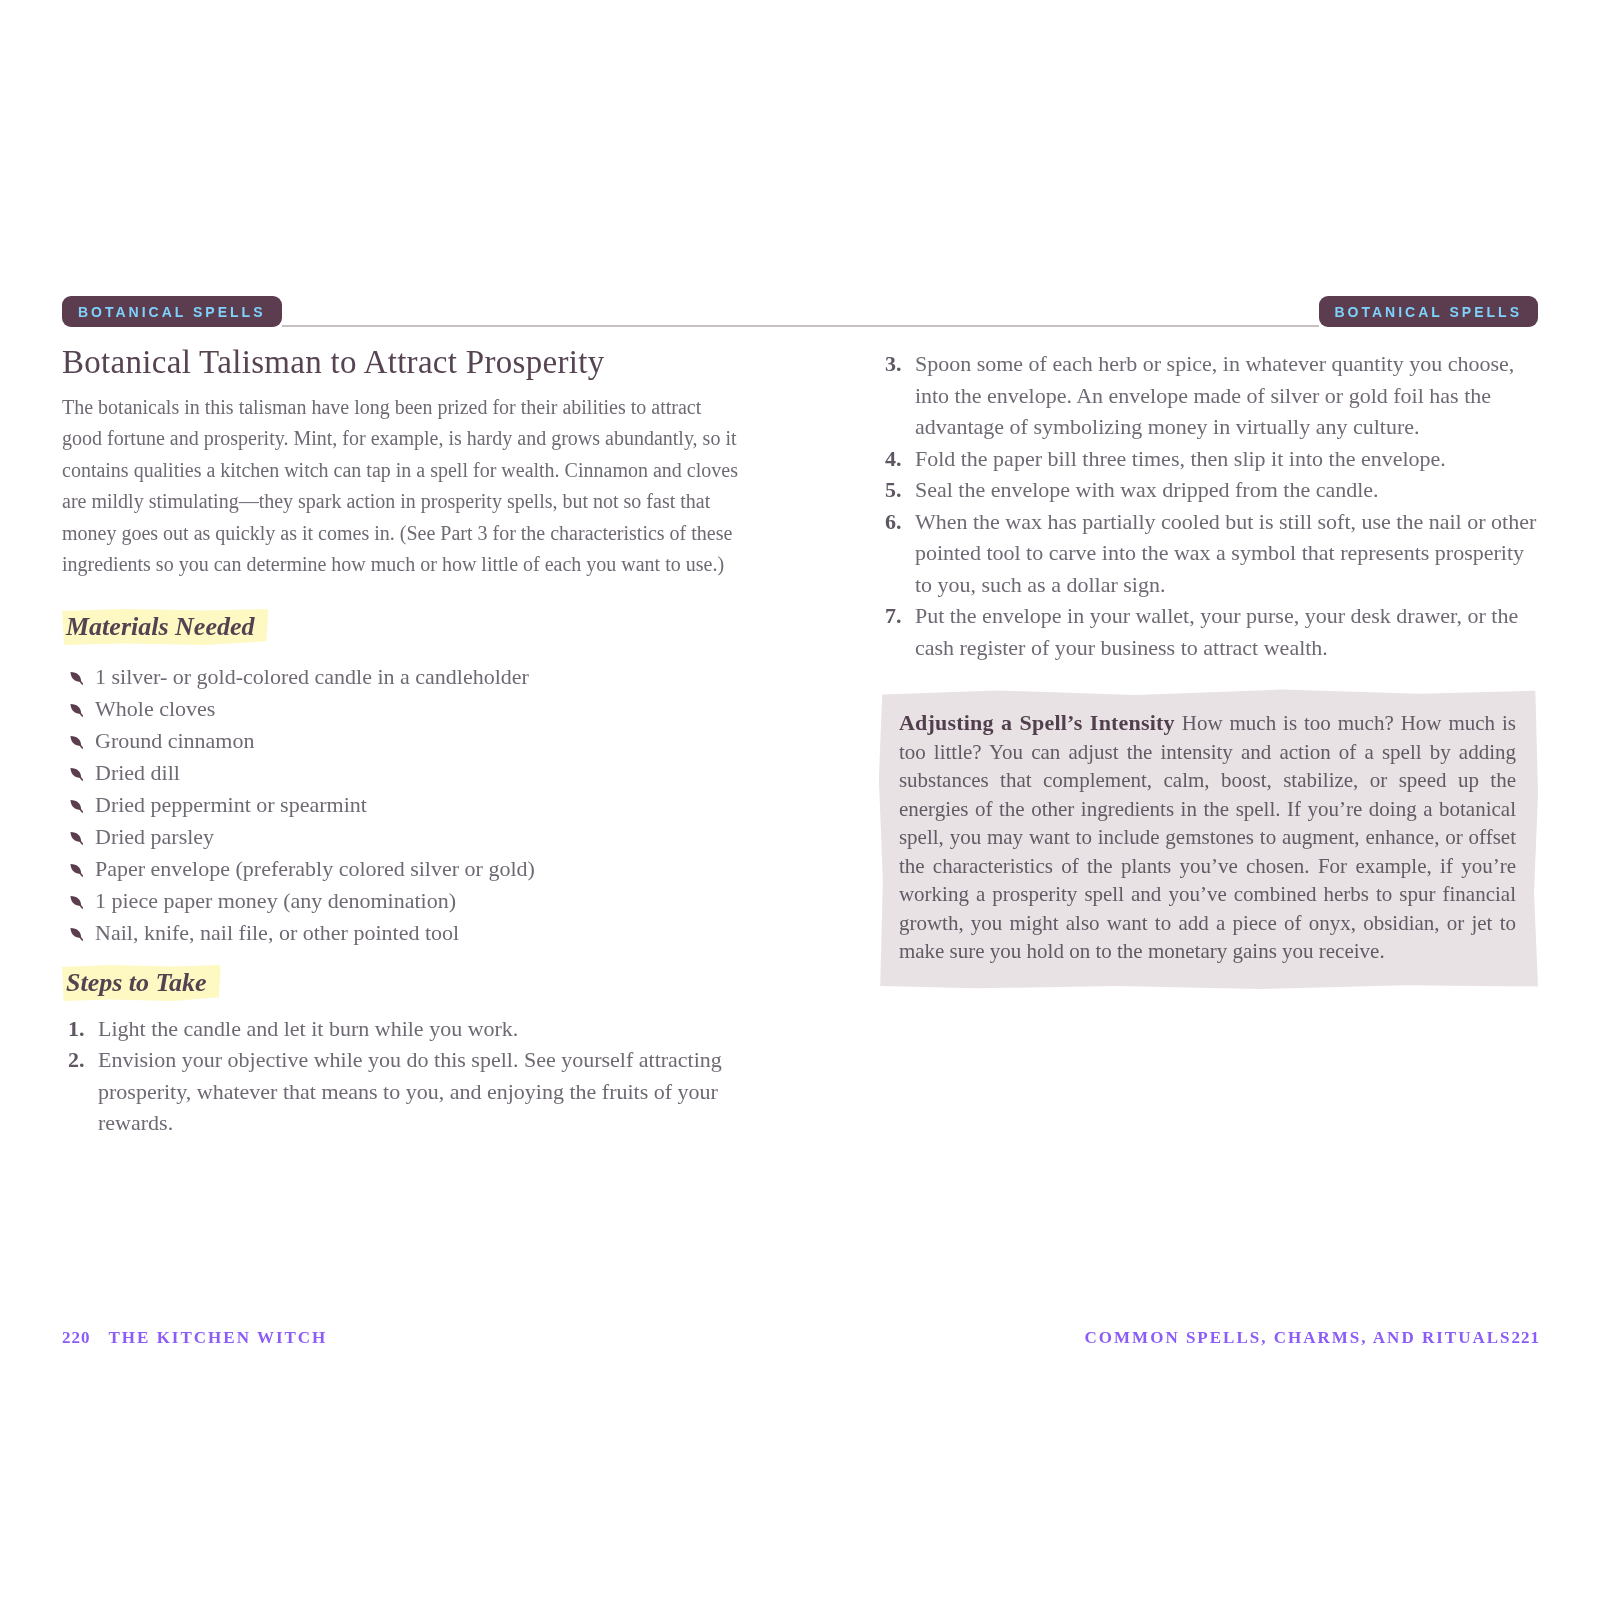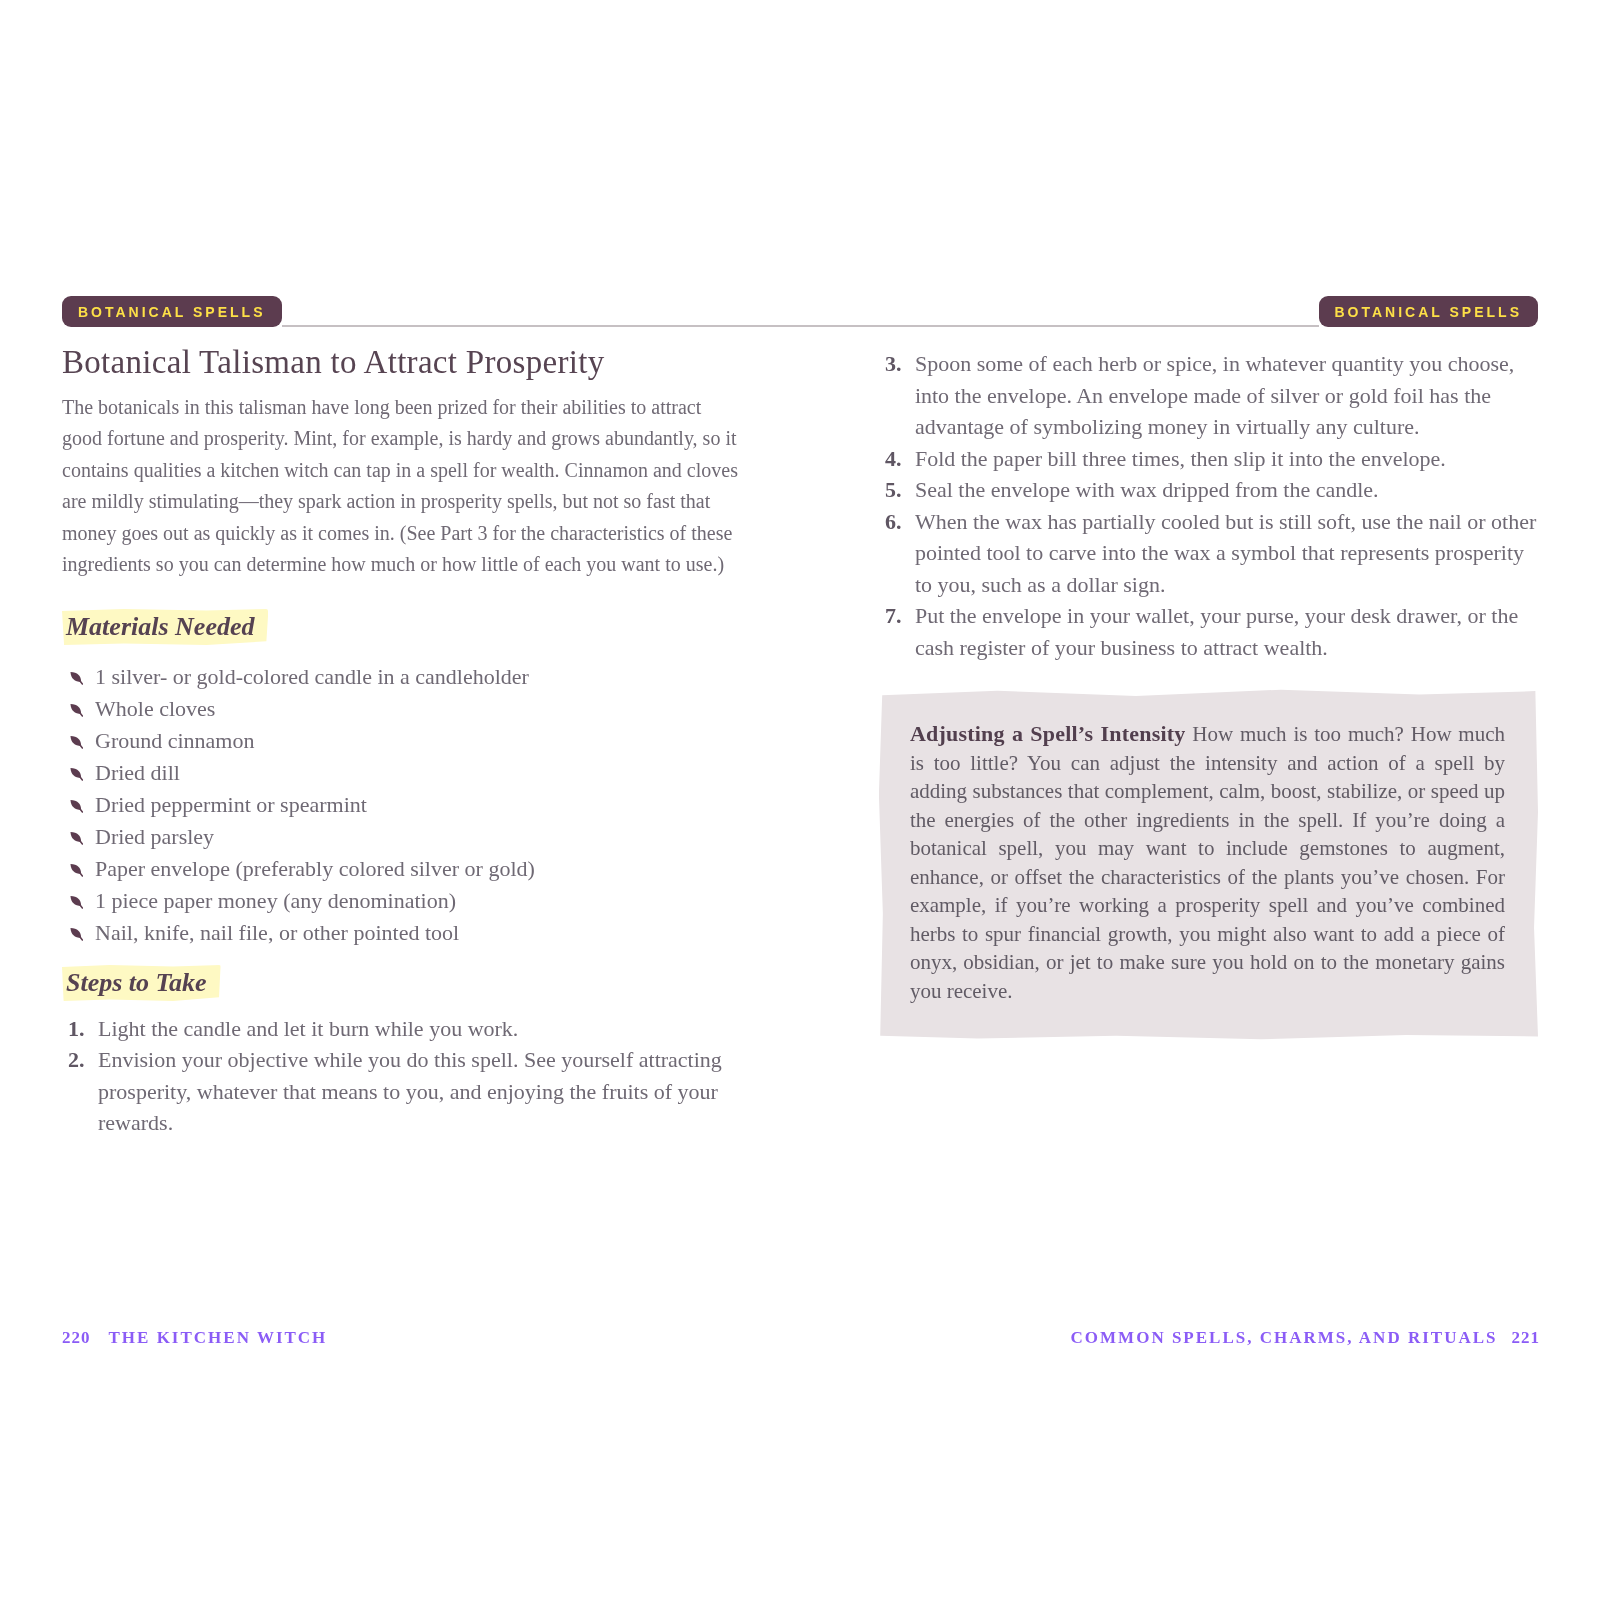--- a/index.html
+++ b/index.html
@@ -8,21 +8,21 @@
     font-family:"Liberation Serif", serif;overflow:hidden;
   }
   .spread{position:absolute;inset:0;}
 
   
   .header-band{
     position:absolute;top:296px;left:62px;right:62px;height:31px;
     display:flex;align-items:stretch;
   }
   .tab{
-    background:#5c3c4f;color:#fde047;border-radius:9px;
+    background:#5c3c4f;color:#7dd3fc;border-radius:9px;
     font-family:"Liberation Sans", sans-serif;font-weight:700;
     font-size:14px;letter-spacing:3px;display:flex;align-items:center;
     padding:0 16px;white-space:nowrap;z-index:2;
   }
   .header-rule{
     flex:1;align-self:flex-end;height:0;border-bottom:2px solid #c6c0c3;
     margin-bottom:0px;
   }
 
   
@@ -64,34 +64,34 @@
   }
   ol.steps .num{font-weight:700;color:#5f5663;text-align:left;padding-left:6px;}
 
   
   .callout{
     margin-top:26px;background:#e8e2e4;padding:20px 22px 24px 20px;
     clip-path:polygon(0.5% 1.8%,18% 0.5%,39% 2%,61% 0.2%,82% 1.6%,99.6% 0.6%,
                       100% 35%,99.4% 68%,100% 99%,80% 98.6%,58% 99.8%,
                       36% 98.8%,15% 99.6%,0.2% 98.8%,0.6% 64%,0 30%);
   }
-  .callout p{margin:11px;font-size:21px;line-height:28.5px;color:#615b65;
+  .callout p{margin:0;font-size:21px;line-height:28.5px;color:#615b65;
     text-align:justify;}
   .callout strong{color:#523f4e;font-size:22px;letter-spacing:0.2px;}
 
   
   .footer{
     position:absolute;top:1328px;font-size:17px;font-weight:700;
     color:#8b5cf6;letter-spacing:2px;
   }
   .footer-left{left:62px;}
   .footer-right{right:60px;text-align:right;}
   .footer .pagenum{letter-spacing:1px;}
   .footer-left .pagenum{margin-right:18px;}
-  .footer-right .pagenum{margin-left:14px;}
+  .footer-right .pagenum{margin-left:0;}
 </style>
 </head>
 <body>
 
 <div class="spread">
 
   <div class="header-band">
     <div class="tab">
       <span>BOTANICAL SPELLS</span>
     </div>

